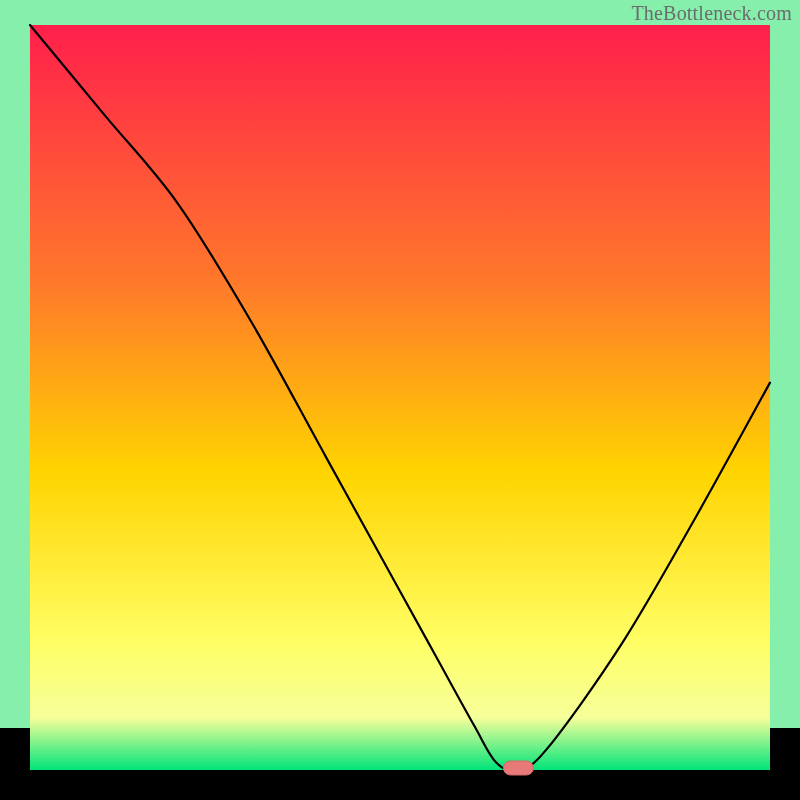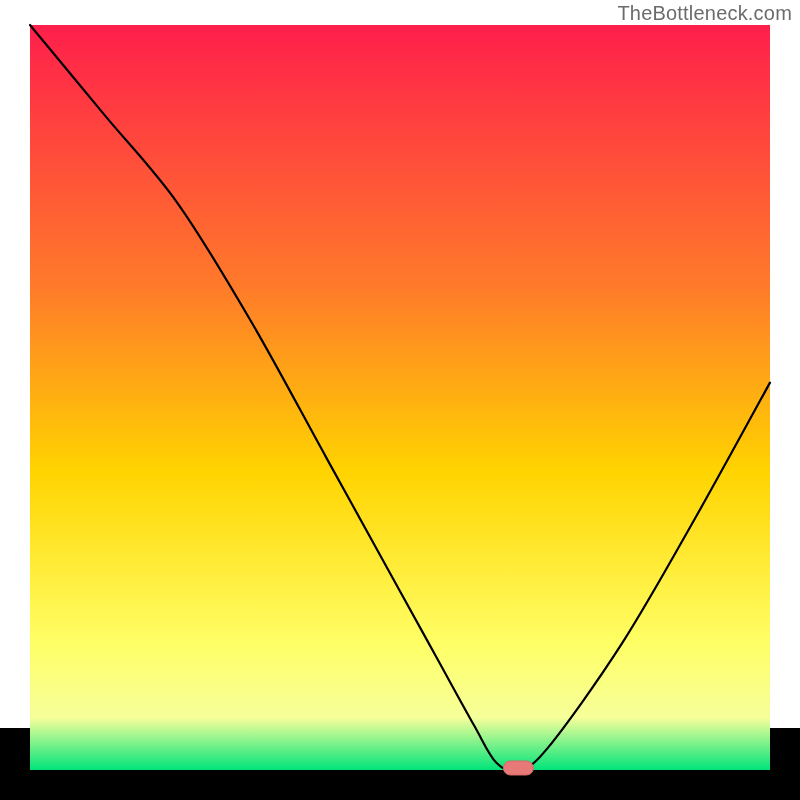--- a/index.html
+++ b/index.html
@@ -8,21 +8,22 @@
     width: 800px;
     height: 800px;
     background: #000;
     overflow: hidden;
     font-family: Arial, Helvetica, sans-serif;
   }
   .frame {
     position: relative;
     width: 800px;
     height: 728px;
-    background: #ffffff;
+    background: #86efac;
+    font-family: Liberation Serif, serif;
   }
   .watermark {
     position: absolute;
     top: 2px;
     right: 8px;
     color: #6b6b6b;
     font-size: 20px;
     font-weight: 500;
     letter-spacing: 0.2px;
     z-index: 5;

